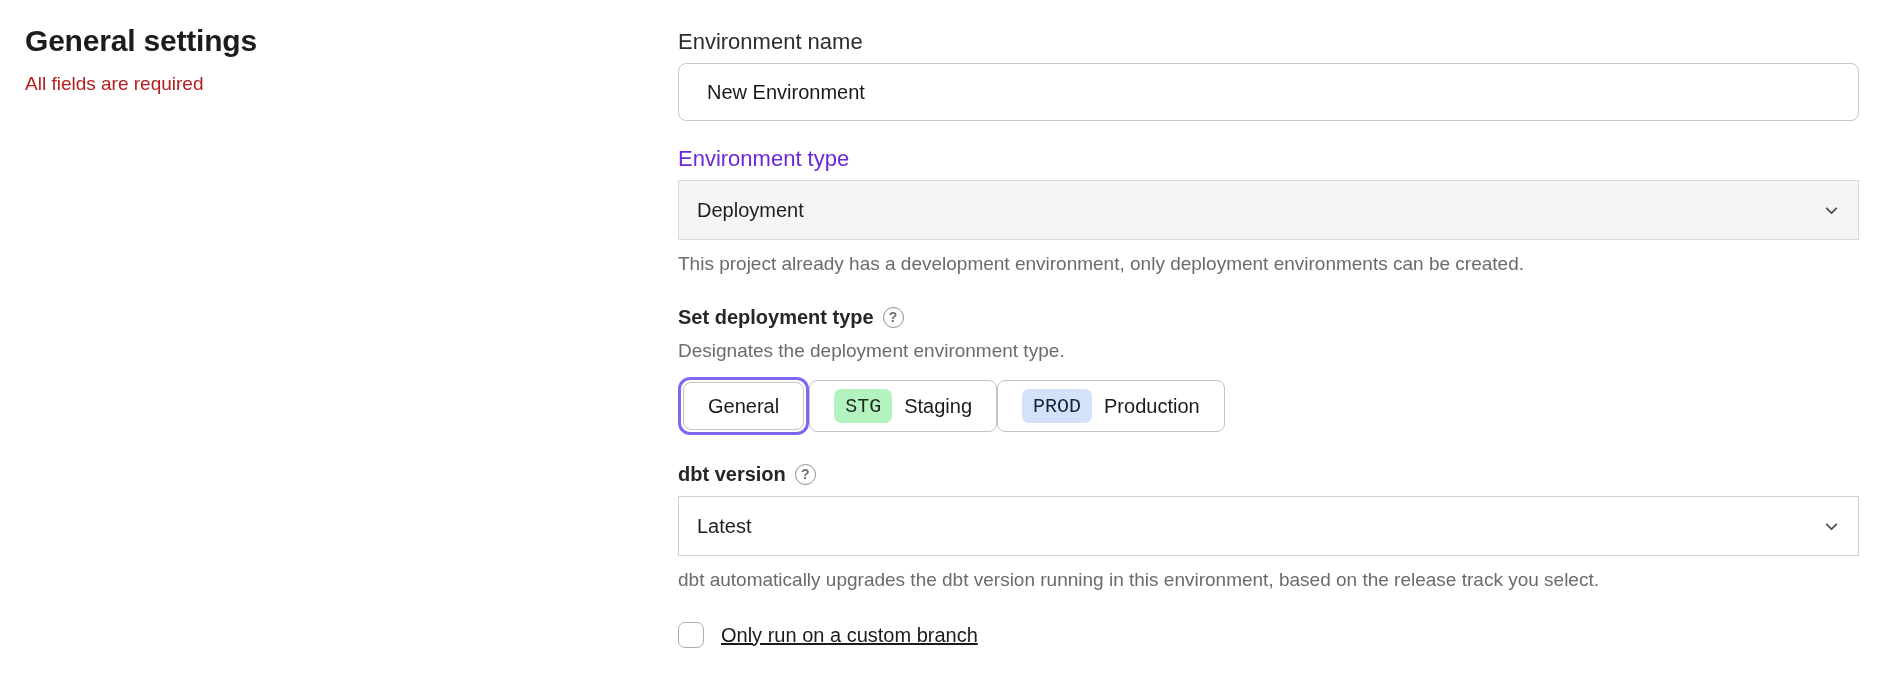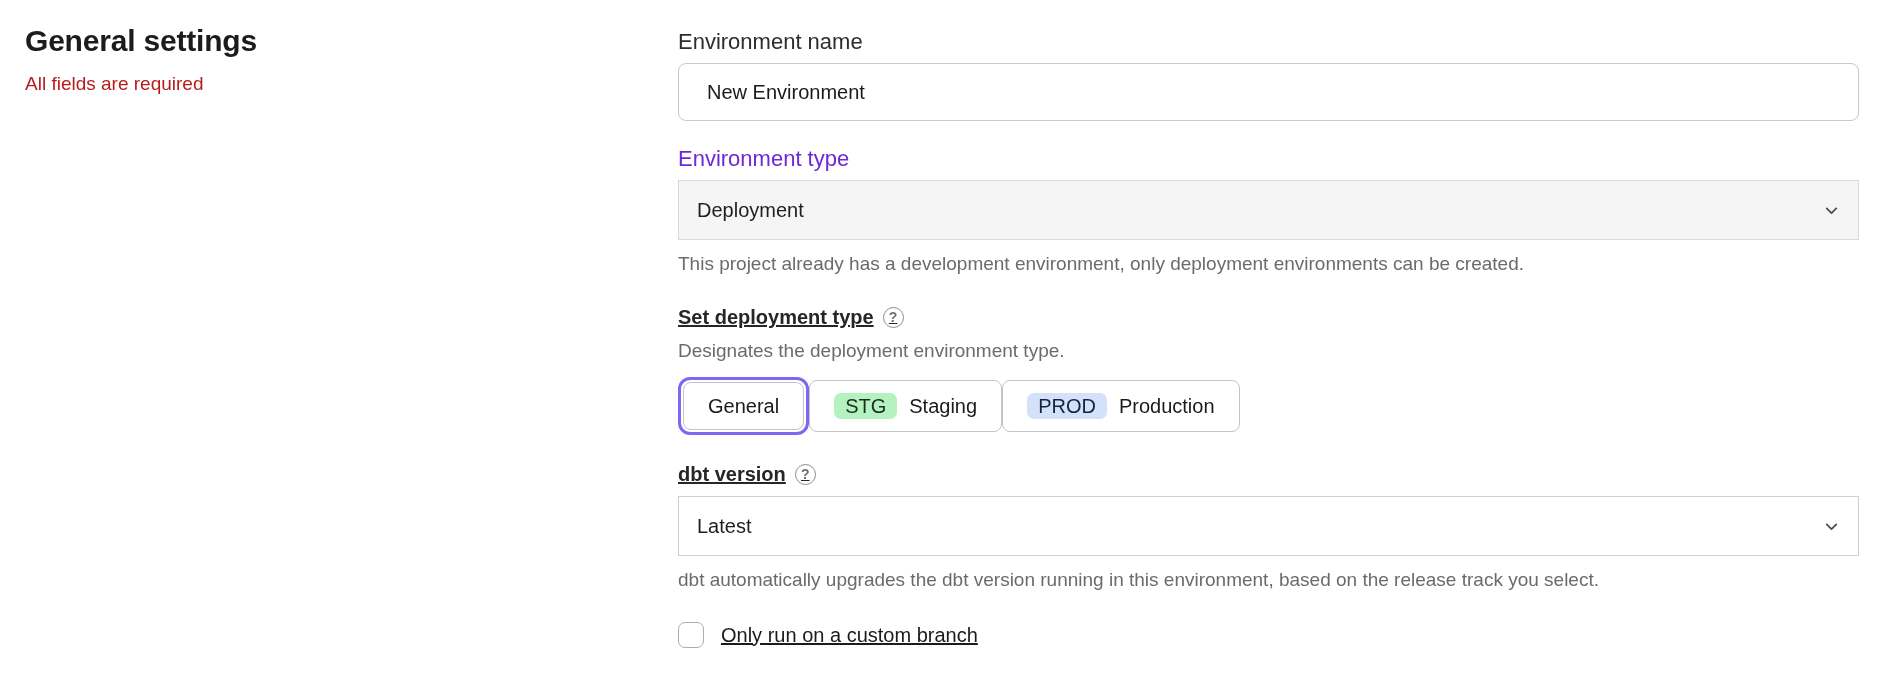--- a/index.html
+++ b/index.html
@@ -33,43 +33,43 @@
     display: flex; align-items: center;
     padding: 0 18px; font-size: 20px; font-weight: 500; color: #1f1f1f;
     background: #ffffff; cursor: pointer;
   }
   .select-box.disabled { background: #f5f5f5; border-color: #d8d8d8; cursor: default; }
   .select-box .chevron { margin-left: auto; display: flex; align-items: center; }
 
   .helper-text { margin-top: 12px; font-size: 19px; color: #6b6b6b; line-height: 24px; }
 
   .section-gap { margin-top: 28px; }
-  .section-heading { display: flex; align-items: center; gap: 9px; font-size: 20px; font-weight: 700; color: #262626; line-height: 26px; text-decoration: underline; }
+  .section-heading { display: flex; align-items: center; gap: 9px; font-size: 20px; font-weight: 700; color: #262626; line-height: 26px; }
   .help-icon {
     width: 21px; height: 21px; border: 1.5px solid #8c8c8c; border-radius: 50%;
     color: #6f6f6f; font-size: 14px; font-weight: 700;
     display: inline-flex; align-items: center; justify-content: center;
     cursor: pointer; flex: 0 0 auto;
   }
   .section-desc { margin-top: 9px; font-size: 19px; color: #6b6b6b; line-height: 24px; }
 
   .btn-row { margin-top: 14px; display: flex; align-items: center; }
   .selected-ring { border: 3px solid #8165f3; border-radius: 12px; padding: 2px; display: inline-flex; }
   .type-btn {
     display: inline-flex; align-items: center; gap: 12px;
     height: 52px; padding: 0 24px;
     background: #ffffff; border: 1px solid #c4c4c4; border-radius: 8px;
     font-size: 20px; color: #1b1b1b; font-family: "Liberation Sans", sans-serif;
     cursor: pointer; white-space: nowrap;
   }
   .selected-ring .type-btn { height: 48px; }
   .type-badge {
     display: inline-flex; align-items: center;
-    height: 26px; padding: 0 11px; border-radius: 7px;
-    font-size: 20px; font-weight: 500; color: #1d2a22;
+    height: 34px; padding: 0 11px; border-radius: 7px;
+    font-size: 20px; font-weight: 500; color: #1d2a22; font-family: Liberation Mono, monospace;
   }
   .badge-stg  { background: #b4f3bf; }
   .badge-prod { background: #d3e1fa; color: #16243a; }
 
   .checkbox-row { margin-top: 30px; display: flex; align-items: center; gap: 17px; text-decoration: underline; }
   .checkbox {
     width: 26px; height: 26px;
     border: 1.5px solid #adadad; border-radius: 7px;
     background: #ffffff; cursor: pointer; flex: 0 0 auto;
   }

